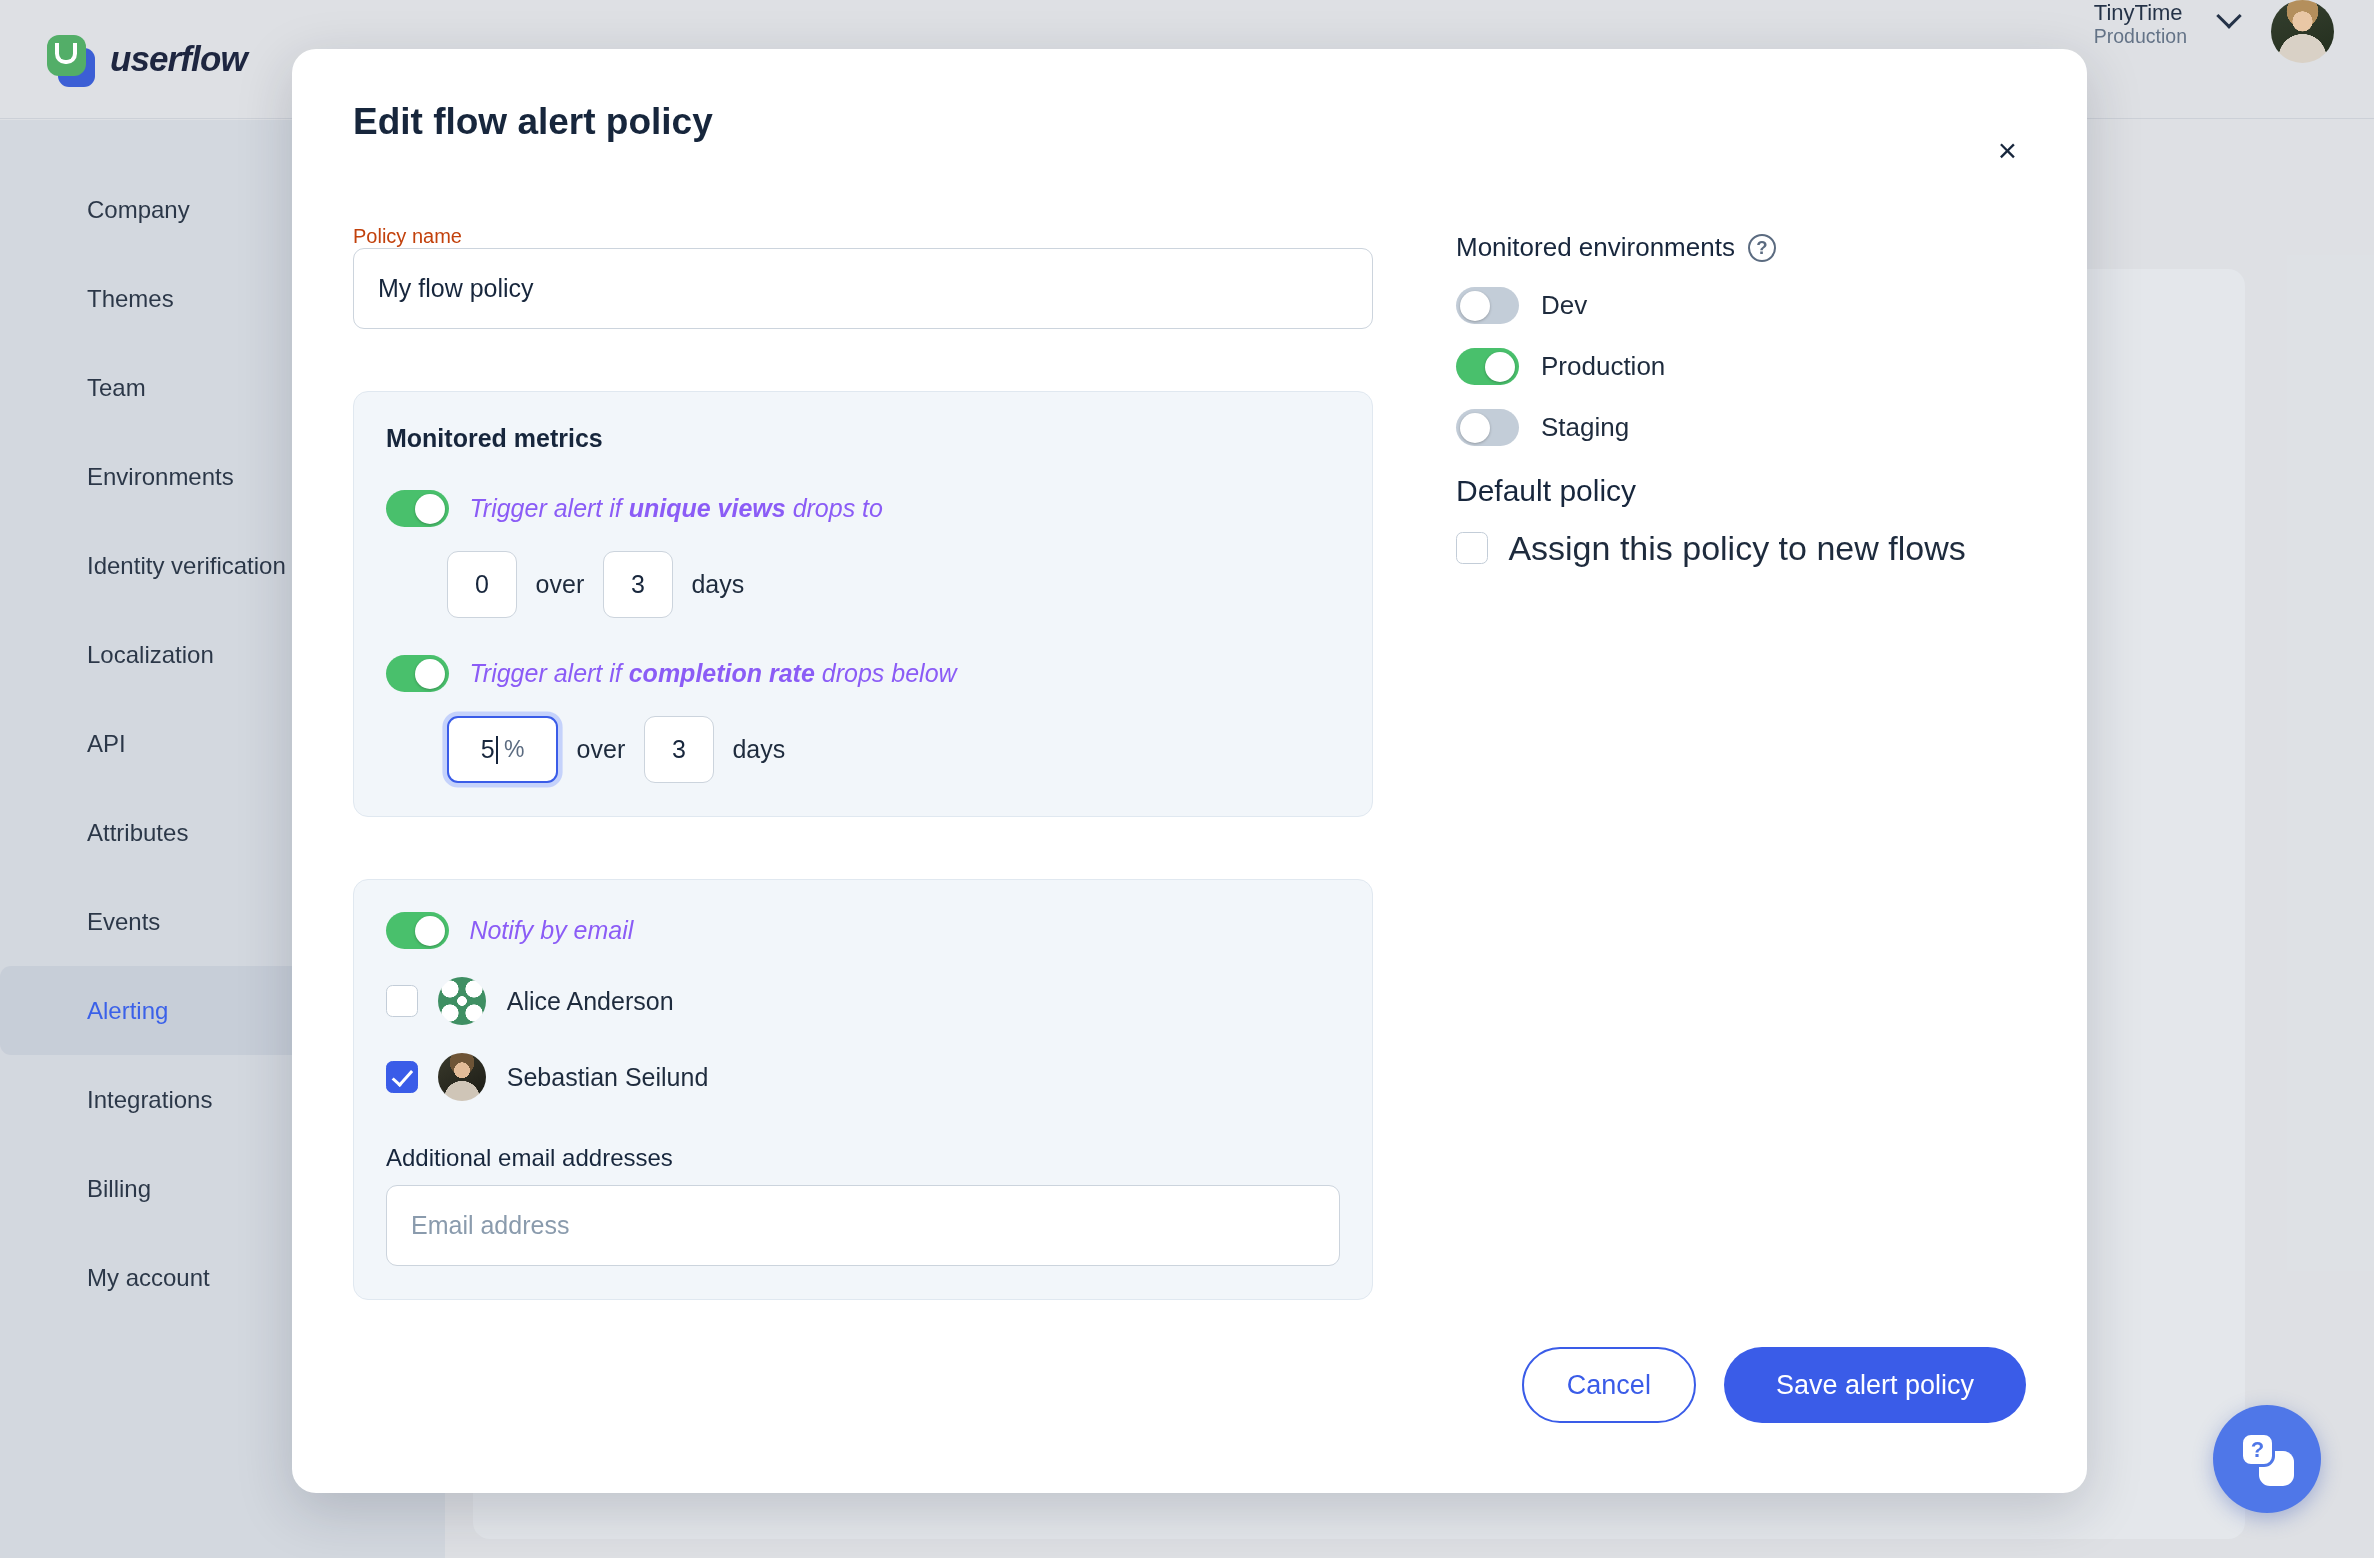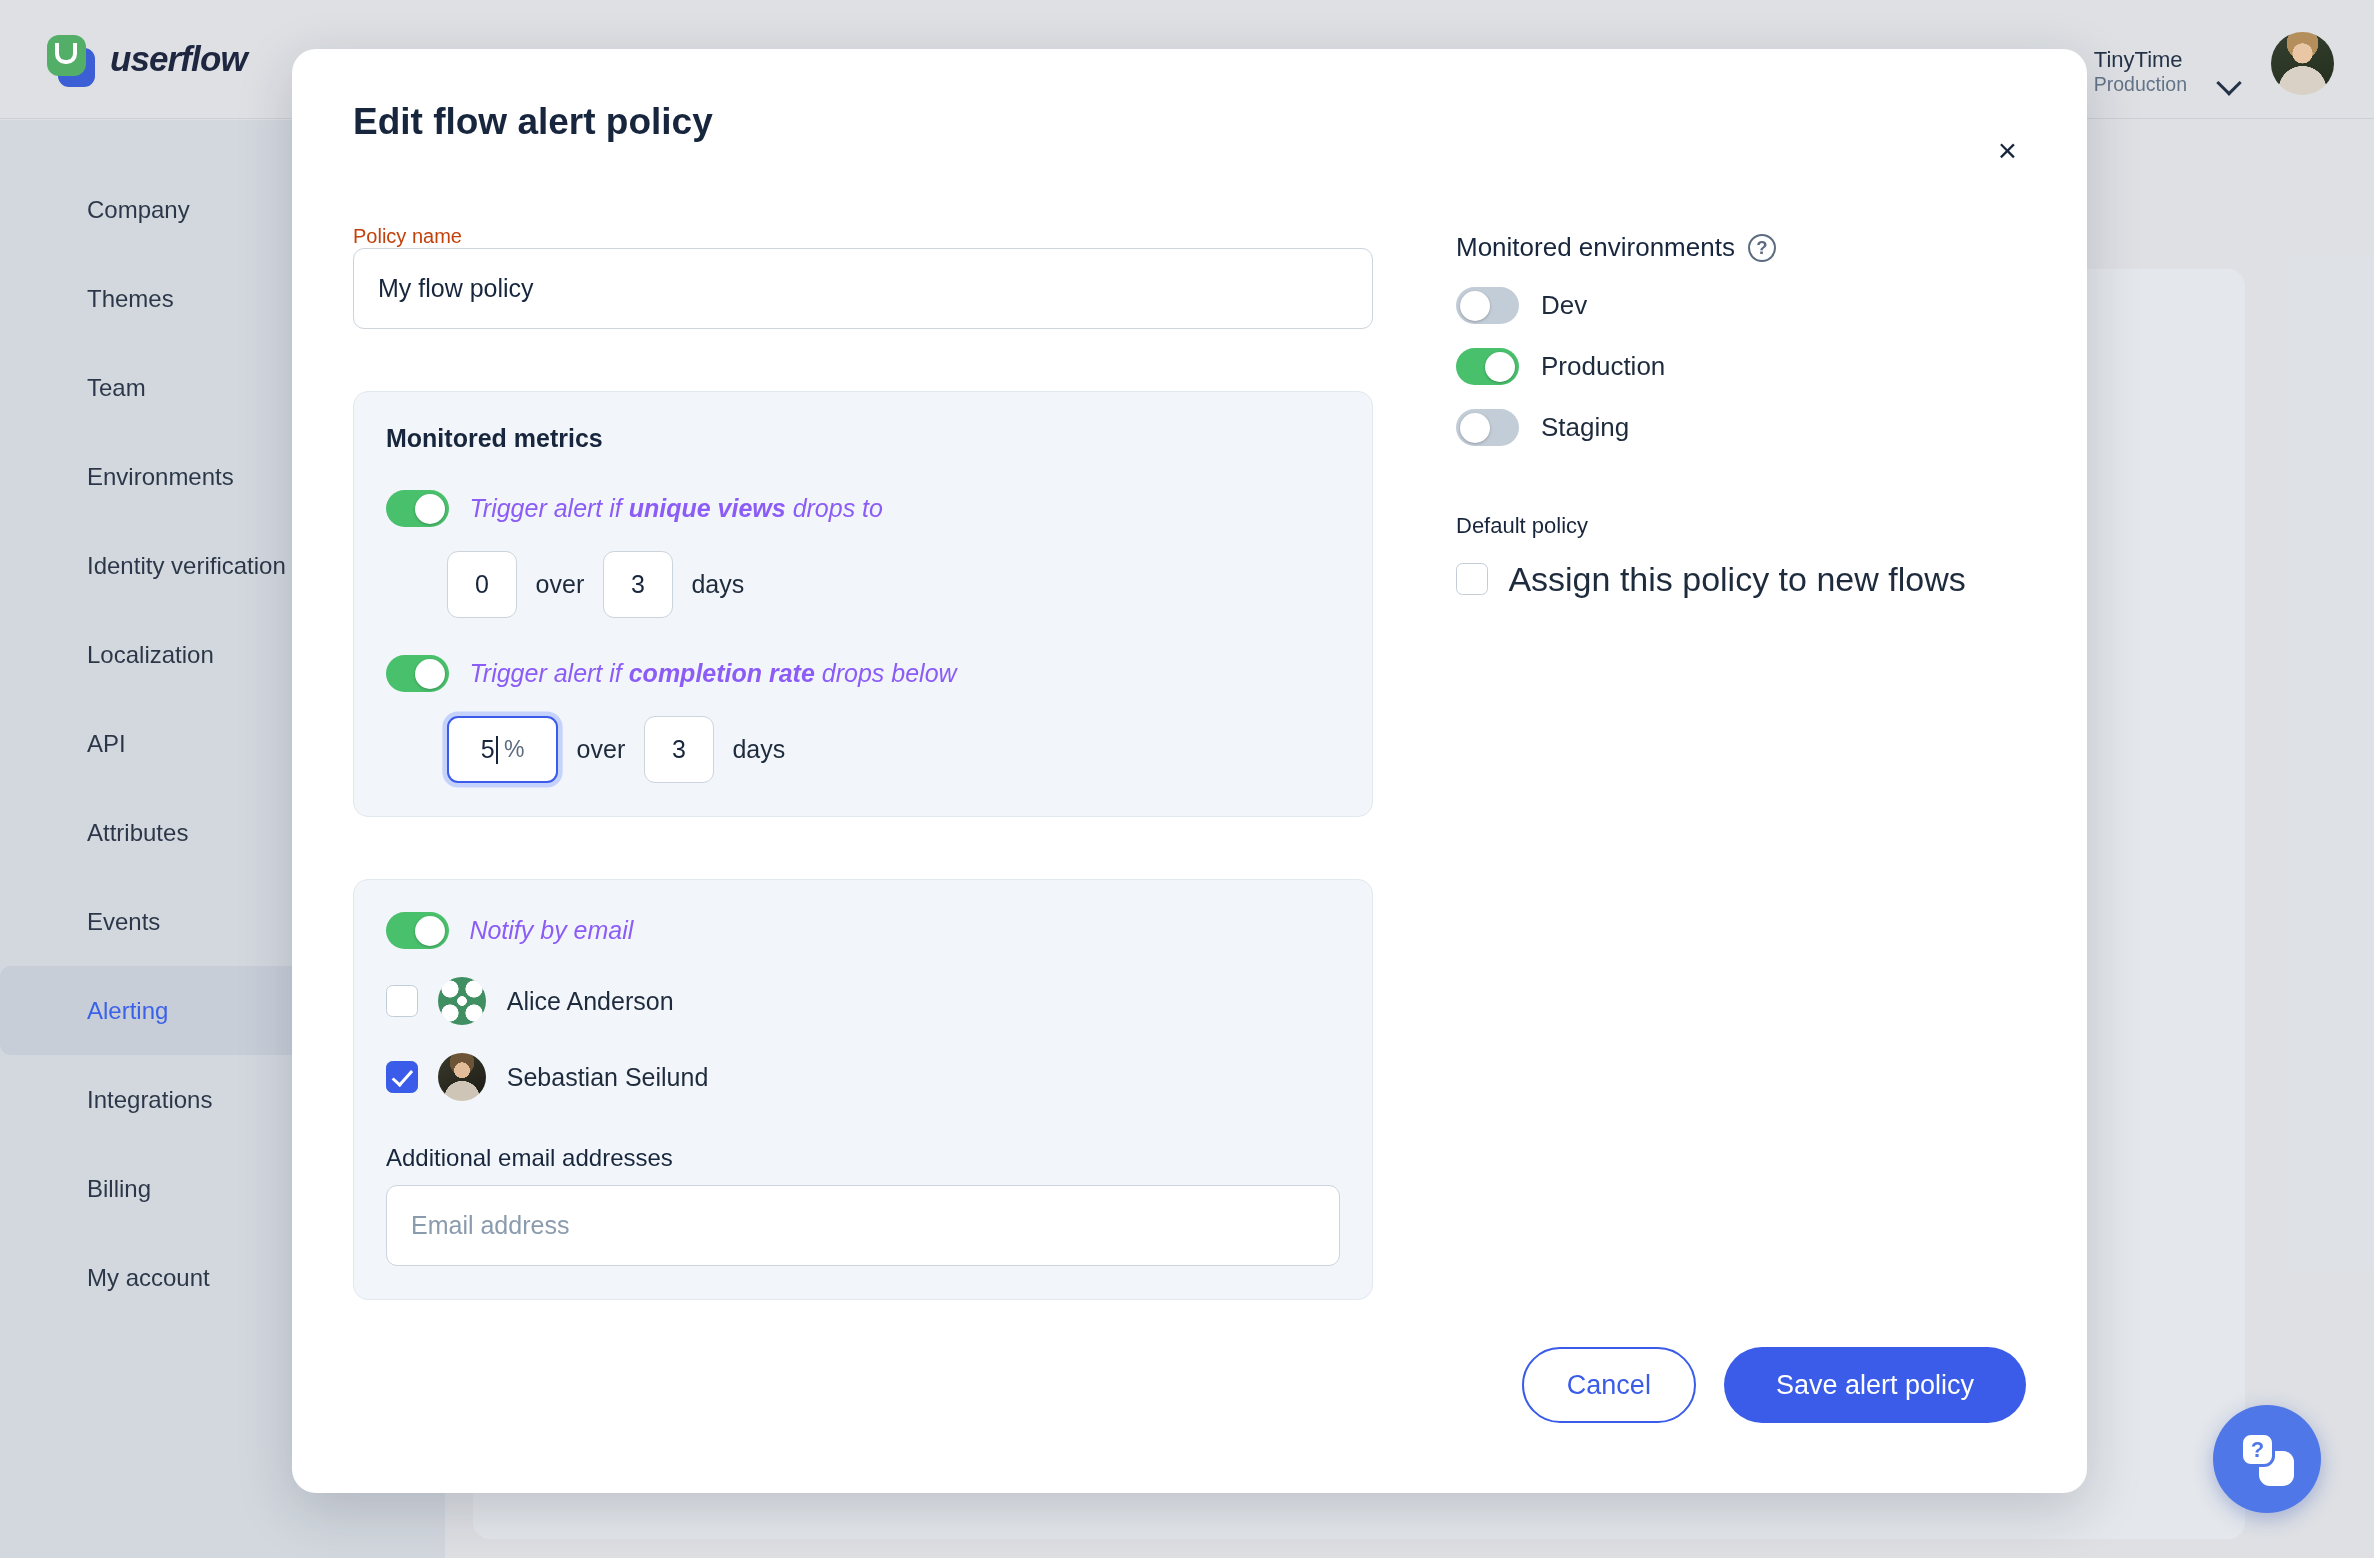--- a/index.html
+++ b/index.html
@@ -42,21 +42,21 @@
 
   .nav { display: flex; align-items: center; gap: 69px; margin-left: 72px; }
   .nav-item {
     font-size: 21.3px; color: #5b6b80; font-weight: 500;
     padding: 5.6px 0; white-space: nowrap;
   }
   .nav-item.active { color: #17263c; font-weight: 700; }
 
   .topbar-right {
     position: absolute; right: 41px; top: 0; height: 95px;
-    display: flex; align-items: flex-end; gap: 28px;
+    display: flex; align-items: flex-start; gap: 28px;
   }
   .proj-box { text-align: left; line-height: 1.15; }
   .proj-name { font-size: 22px; color: #17263c; font-weight: 500; }
   .proj-env { font-size: 19.5px; color: #5b6b80; }
   .chev {
     width: 28px; height: 28px; position: relative;
   }
   .chev::after {
     content: ""; position: absolute; left: 4.6px; top: 6.5px;
     width: 15px; height: 15px;
@@ -208,21 +208,21 @@
 
   .env-title { font-size: 26px; color: #17263c; display: flex; align-items: center; gap: 13px; }
   .qmark {
     width: 28px; height: 28px; border-radius: 50%; border: 2.3px solid #5b6b80;
     color: #5b6b80; font-size: 18.6px; display: flex; align-items: center;
     justify-content: center; font-weight: 600;
   }
   .env-row { display: flex; align-items: center; gap: 22px; margin-top: 24px; }
   .env-label { font-size: 26px; color: #1e2b3d; }
 
-  .default-title { font-size: 22px; color: #17263c; margin-top: 67px; }
+  .default-title { font-size: 30px; color: #17263c; margin-top: 28px; }
   .default-row { display: flex; align-items: center; gap: 20.4px; margin-top: 20.4px; }
   .default-label { font-size: 34px; color: #1e2b3d; }
 
   .footer {
     position: absolute; right: 61px; bottom: 70px;
     display: flex; align-items: center; gap: 28px;
   }
   .btn {
     height: 76px; border-radius: 38px; display: flex; align-items: center;
     justify-content: center; font-size: 27px; font-weight: 500;

